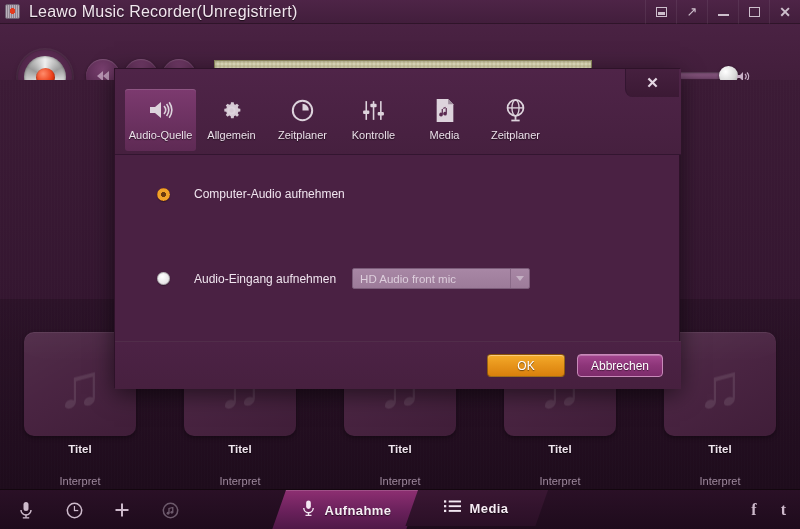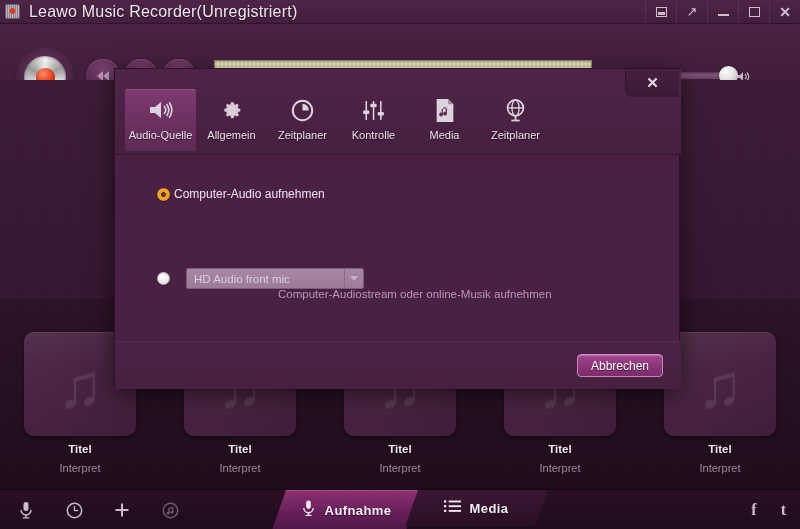--- a/index.html
+++ b/index.html
@@ -138,21 +138,21 @@
     text-shadow:0 1px 0 rgba(255,255,255,.05);
     line-height:1;
   }
   .tile-art .sheen {
     position:absolute; left:-20%; top:-40%; width:140%; height:70%;
     background:linear-gradient(180deg, rgba(255,255,255,.055), rgba(255,255,255,0));
     border-radius:50%;
   }
   .tile-title { margin-top:7px; color:#f0e4ee; font-size:11.5px; font-weight:bold;
     text-shadow:0 1px 1px rgba(0,0,0,.7); }
-  .tile-artist { margin-top:7px; color:#9f8a9e; font-size:11px; }
+  .tile-artist { margin-top:20px; color:#9f8a9e; font-size:11px; }
 
   
   .bottombar {
     position:absolute; left:0; top:489px; width:800px; height:40px;
     background: linear-gradient(180deg,#2a1026 0%,#1e0b1c 100%);
     border-top:1px solid #13070f;
   }
   .bb-icons { position:absolute; left:16px; top:10px; display:flex; gap:28px; align-items:center; }
   .bb-ic { width:20px;height:20px; display:flex;align-items:center;justify-content:center; }
   .bb-ic svg { fill:#cdbacb; }
@@ -217,21 +217,21 @@
   .optrow { position:absolute; display:flex; align-items:center; }
   #opt1 { left:42px; top:32px; }
   #opt2 { left:42px; top:113px; }
   .radio { width:13px;height:13px;border-radius:50%; flex:0 0 auto;
     background: radial-gradient(circle at 40% 35%, #ffffff 0%, #e8e5e8 60%, #c9c3c9 100%);
     box-shadow: inset 0 0 0 1px rgba(0,0,0,.25), 0 1px 1px rgba(0,0,0,.3); }
   .radio.sel {
     background: radial-gradient(circle at 50% 50%, #6a3a10 0 2.4px, #f0a229 2.6px 6px, #d07d12 6px 7px);
     box-shadow: 0 1px 1px rgba(0,0,0,.35);
   }
-  .optlabel { margin-left:4px; color:#f0e5ef; font-size:12px; white-space:nowrap; }
+  .optlabel { margin-left:24px; color:#f0e5ef; font-size:12px; white-space:nowrap; }
   .desc { position:absolute; left:163px; color:#b49ab2; font-size:11.5px; }
   #desc1 { top:219px; }
   #desc2 { top:307px; }
   .select {
     margin-left:16px; width:178px; height:21px;
     background: linear-gradient(180deg,#a887a5 0%,#9c7b99 100%);
     border:1px solid #7b5c79; border-radius:2px;
     display:flex; align-items:center;
   }
   .select .val { flex:1; padding-left:7px; color:#ddcedc; font-size:11.5px; white-space:nowrap; }
@@ -455,33 +455,34 @@
 
     <div class="dlg-close">✕</div>
 
     <div class="dlg-body">
       <div class="optrow" id="opt1">
         <span class="radio sel"></span>
         <span class="optlabel">Computer-Audio aufnehmen</span>
       </div>
       <div class="optrow" id="opt2">
         <span class="radio"></span>
+        <span class="optlabel">Audio-Eingang aufnehmen</span>
         <span class="select">
           <span class="val">HD Audio front mic</span>
           <span class="arrow">
               <i></i>
             </span>
         </span>
       </div>
     </div>
 
-    <div class="desc" id="desc1">Computer-Audiostream oder online-Musik aufnehmen</div>
     <div class="desc" id="desc2">Von Mikrofon oder anderem eingebauten Audioeingang aufnehmen</div>
 
     <div class="dlg-footer">
+      <div class="dbtn" id="btn-ok">OK</div>
       <div class="dbtn" id="btn-cancel">Abbrechen</div>
     </div>
   </div>
 
   <div class="bottombar">
     <div class="bb-icons">
       <span class="bb-ic">
         <svg width="16" height="18" viewBox="0 0 16 18">
             <rect x="5.5" y="1" width="5" height="9" rx="2.5"></rect>
             <path d="M3 9 a5 5 0 0 0 10 0" fill="none" stroke="#cdbacb" stroke-width="1.5"></path>

